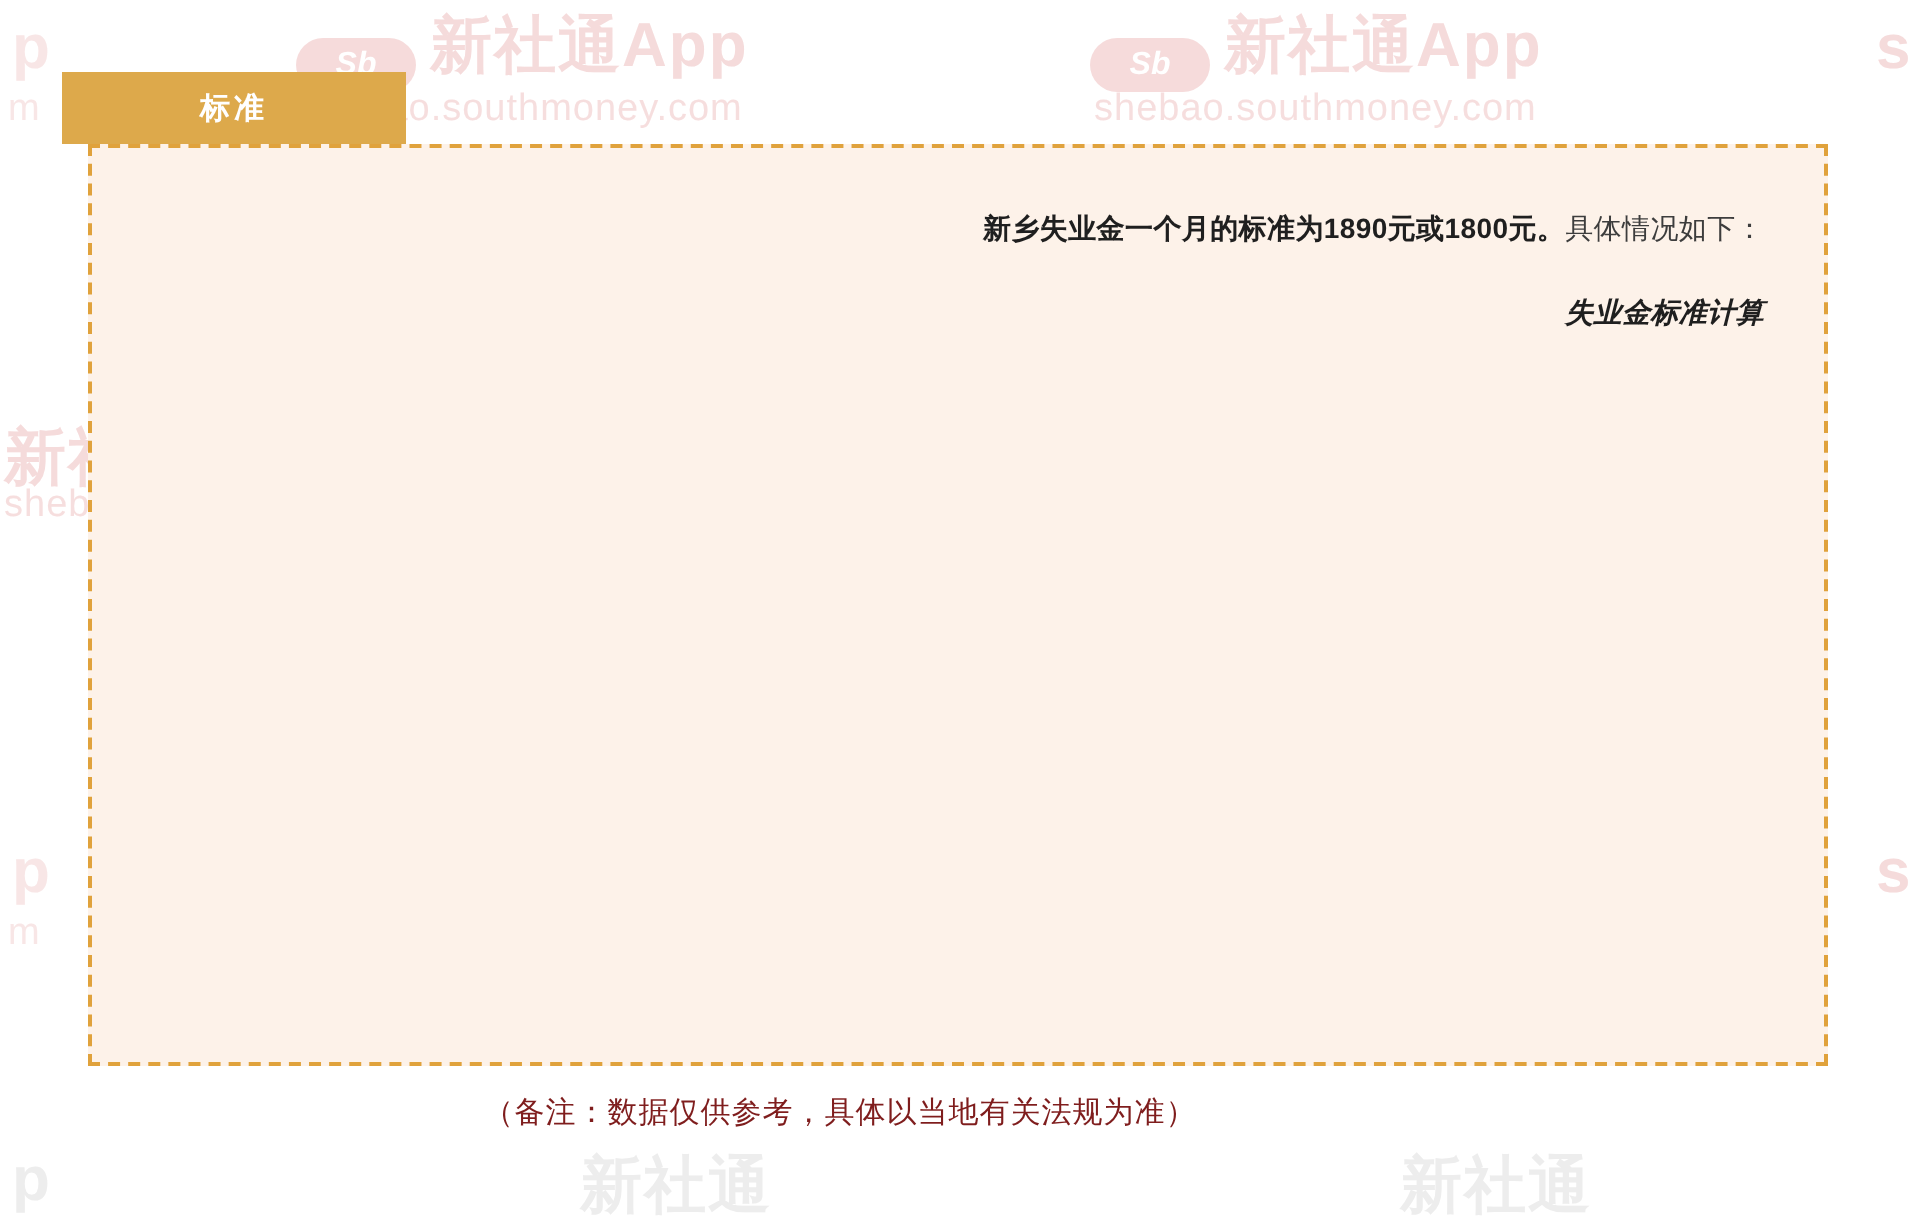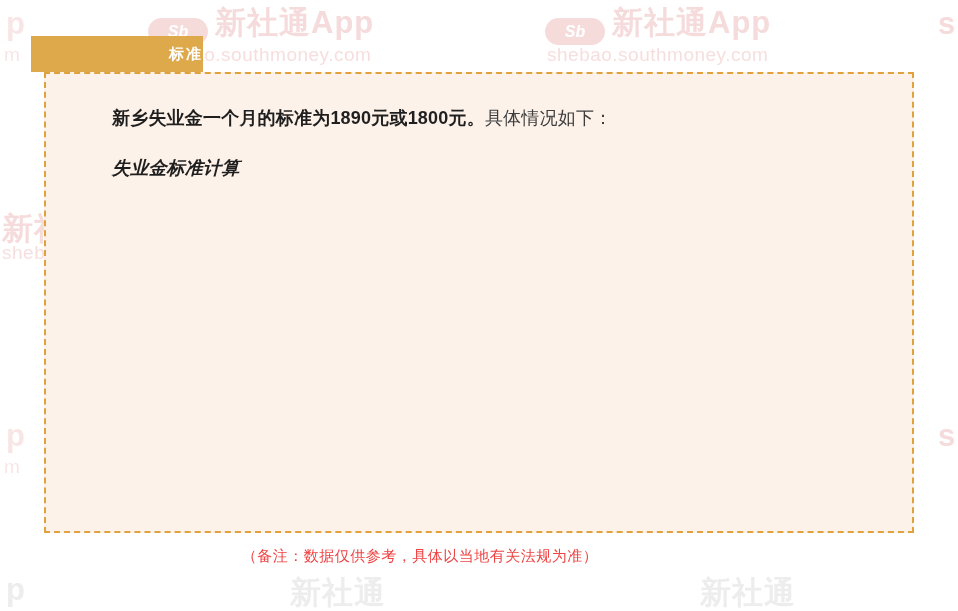--- a/index.html
+++ b/index.html
@@ -76,43 +76,44 @@
     left: 31px;
     top: 36px;
     width: 172px;
     height: 36px;
     background: #dda94b;
     color: #ffffff;
     font-size: 15px;
     font-weight: 700;
     display: flex;
     align-items: center;
-    justify-content: flex-end;
+    justify-content: center;
     letter-spacing: 2px;
   }
 
   .panel {
     position: absolute;
     left: 44px;
     top: 72px;
     width: 870px;
     height: 461px;
     box-sizing: border-box;
     background: #fdf2e9;
     border: 2px dashed #e0a23c;
     padding: 28px 30px 20px 30px;
   }
 
   .panel p {
     margin: 0 0 17px 0;
-    font-size: 18px;
+    font-size: 14px;
     line-height: 1.82;
     color: #3d3d3d;
     text-indent: 2em;
     letter-spacing: 0.2px;
+    text-align: right;
   }
   .panel p.lead {
     font-weight: 700;
     color: #1f1f1f;
   }
   .panel p.lead .normal {
     font-weight: 400;
     color: #3d3d3d;
   }
   .panel p.subhead {
@@ -125,21 +126,21 @@
     margin-bottom: 16px;
   }
 
   .footnote {
     position: absolute;
     left: 0;
     top: 547px;
     width: 840px;
     text-align: center;
     font-size: 15px;
-    color: #ef4444;
+    color: #7f1d1d;
     letter-spacing: 0.5px;
   }
 </style>
 </head>
 <body>
 
 <div class="watermark-layer">
 
   <div class="wm wm-brand wm-faint" style="left:6px; top:6px;">p</div>
   <div class="wm wm-url wm-faint" style="left:4px; top:44px;">m</div>

